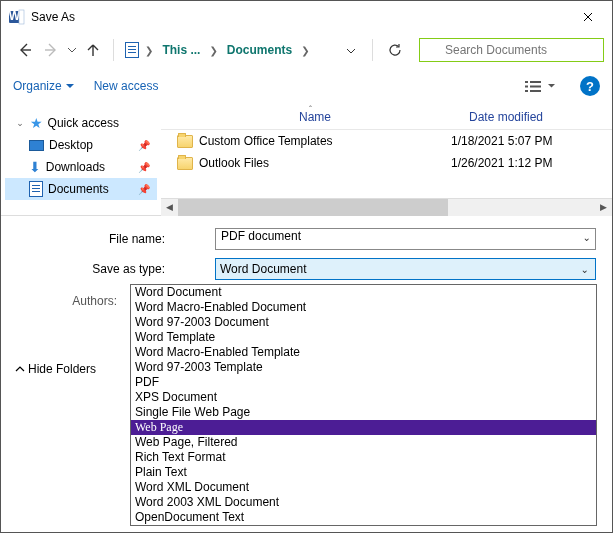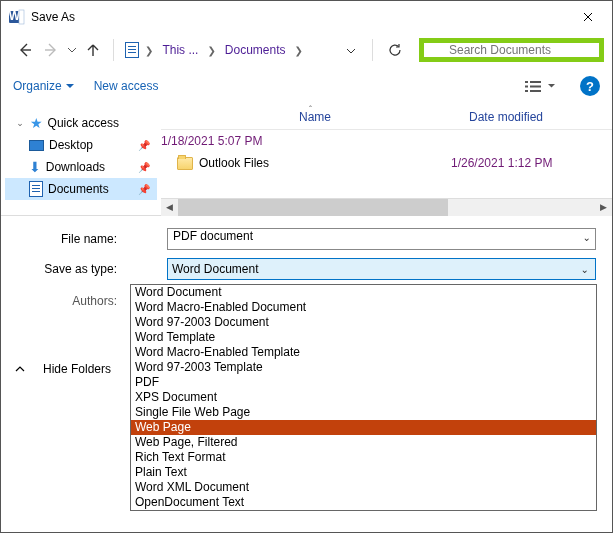--- a/index.html
+++ b/index.html
@@ -11,25 +11,25 @@
 .titlebar .title { font-size: 12px; color: #000; }
 .titlebar .spacer { flex: 1; }
 .titlebar .close { width: 45px; height: 29px; display: flex; align-items: center; justify-content: center; color: #000; }
 
 
 .navbar { height: 36px; display: flex; align-items: center; padding: 0 8px 0 12px; gap: 2px; }
 .navbtn { width: 24px; height: 24px; display: flex; align-items: center; justify-content: center; color: #555; }
 .navbtn.disabled { color: #bbb; }
 .sep-v { width: 1px; height: 22px; background: #ddd; margin: 0 6px; }
 .addr { flex: 1; height: 24px; display: flex; align-items: center; border: 1px solid transparent; padding: 0 2px; gap: 4px; }
-.addr .crumb { padding: 2px 3px; color: #4c1d95; white-space: nowrap; }
+.addr .crumb { padding: 2px 3px; color: #0f766e; white-space: nowrap; font-weight: bold; }
 .addr .chev { color: #666; font-size: 10px; padding: 0 2px; }
 .addr .combo-chev { margin-left: auto; padding: 0 6px; color: #444; }
 .refresh { width: 28px; height: 24px; display: flex; align-items: center; justify-content: center; }
-.searchbox { width: 185px; height: 24px; border: 5px solid #84cc16; display: flex; align-items: center; padding: 0 6px; margin-left: 8px; color: #777; gap: 19px; }
+.searchbox { width: 185px; height: 24px; border: 1px solid #84cc16; display: flex; align-items: center; padding: 0 6px; margin-left: 8px; color: #777; gap: 19px; }
 .searchbox input { border: 0; outline: 0; flex: 1; font-size: 12px; color: #777; background: transparent; }
 
 
 .toolbar { height: 36px; display: flex; align-items: center; padding: 0 12px; gap: 20px; border-bottom: 0; text-align: right; }
 .tbtn { color: #1763b5; display: flex; align-items: center; gap: 4px; font-size: 12.5px; }
 .toolbar .spacer { flex: 1; }
 .tbtn.icon-only { width: 24px; justify-content: center; color: #444; }
 .help { width: 20px; height: 20px; border-radius: 50%; background: #0173c7; color: #fff; display: flex; align-items: center; justify-content: center; font-weight: bold; font-size: 13px; }
 
 
@@ -44,48 +44,48 @@
 
 .filepane { flex: 1; display: flex; flex-direction: column; position: relative; }
 .col-headers { display: flex; height: 26px; align-items: center; border-bottom: 1px solid #e8e8e8; color: #25459c; font-size: 12px; }
 .col-headers .col { padding-left: 18px; }
 .col-headers .col-name { width: 290px; text-align: center; }
 .col-headers .col-date { flex: 1; }
 .col-headers .sort-ind { position: absolute; left: 148px; top: 0; font-size: 9px; color: #777; }
 .file-rows { flex: 1; overflow: hidden; }
 .file-row { display: flex; height: 22px; align-items: center; }
 .file-row .fname { width: 290px; padding-left: 16px; display: flex; align-items: center; gap: 6px; }
-.file-row .fdate { flex: 1; color: #701a75; }
+.file-row .fdate { flex: 1; color: #000000; }
 .folder-ico { width: 16px; height: 13px; background: linear-gradient(#ffe9a6,#f7d46e); border: 1px solid #e0b44a; border-radius: 1px; position: relative; }
 .folder-ico::before { content:""; position:absolute; top:-3px; left:0; width:6px; height:3px; background:#f7d46e; border:1px solid #e0b44a; border-bottom:0; border-radius:1px 1px 0 0;}
 .hscroll { height: 17px; background: #f0f0f0; display: flex; align-items: center; border-top: 1px solid #ddd; }
 .hscroll .arrow { width: 17px; height: 17px; display: flex; align-items: center; justify-content: center; background: #f0f0f0; color: #555; font-size: 9px; }
 .hscroll .track { flex: 1; height: 17px; background: #f0f0f0; position: relative; }
 .hscroll .thumb { position: absolute; left: 0; top: 0; height: 17px; width: 270px; background: #cdcdcd; }
 
 
 .form { padding: 10px 16px 10px 0; }
-.form-row { display: flex; align-items: center; height: 26px; margin-bottom: 4px; }
+.form-row { display: flex; align-items: center; height: 26px; margin-bottom: 4px; margin-left: 48px; }
 .form-row .lbl { width: 124px; text-align: right; padding-right: 8px; color: #000; font-size: 12px; }
 .form-row .field { flex: 1; padding-left: 42px; }
 .text-input { width: 100%; height: 22px; border: 1px solid #888; padding: 0 20px 0 5px; font-size: 12.5px; position: relative; background: #fff; }
 .combo { width: 100%; height: 22px; border: 1px solid #0173c7; background: #def1fb; display: flex; align-items: center; padding: 0 4px; position: relative; }
 .combo .val { flex: 1; }
 .combo .dd { color: #333; font-size: 10px; padding: 0 2px; }
 .text-input .dd { position: absolute; right: 4px; top: 3px; color: #333; font-size: 10px; }
 
 .authors-row { display: flex; align-items: flex-start; padding-top: 8px; }
 .authors-row .lbl { width: 124px; text-align: right; padding-right: 8px; color: #555; }
 
-.hidefolders { position: absolute; left: 14px; bottom: 156px; display: flex; align-items: center; gap: 18px; font-size: 12.5px; color: #000; }
+.hidefolders { position: absolute; left: 14px; bottom: 156px; display: flex; align-items: center; gap: 3px; font-size: 12.5px; color: #000; }
 
 
 .dropdown { position: absolute; left: 129px; top: 283px; width: 467px; border: 1px solid #666; background: #fff; z-index: 10; }
 .dropdown .opt { height: 15px; line-height: 15px; padding: 0 4px; font-size: 12px; color: #000; white-space: nowrap; }
-.dropdown .opt.hl { background: #c2410c; color: #fff; }
+.dropdown .opt.hl { background: #4c1d95; color: #fff; font-family: Liberation Serif, serif; }
 
 
 .doc-ico { width:14px; height:16px; background:#fff; border:1px solid #1e62b0; position:relative; }
 .doc-ico::after { content:""; position:absolute; left:2px; top:3px; right:2px; height:1px; background:#1e62b0; box-shadow:0 3px 0 #1e62b0, 0 6px 0 #1e62b0; }
 .star-ico { color:#3996e8; font-size:14px; }
 .desktop-ico { width:15px; height:11px; background:#2e81d3; border:1px solid #1b5a9a; }
 .down-ico { color:#2e81d3; font-size:14px; }
 </style>
 </head>
 <body>
@@ -213,20 +213,24 @@
   </div>
 
   <div class="filepane">
     <div class="col-headers">
       <span class="sort-ind">ˆ</span>
       <div class="col col-name">Name</div>
       <div class="col col-date">Date modified</div>
     </div>
     <div class="file-rows">
       <div class="file-row">
+        <div class="fname">
+            <span class="folder-ico"></span>
+            <span>Custom Office Templates</span>
+          </div>
         <div class="fdate">1/18/2021 5:07 PM</div>
       </div>
       <div class="file-row">
         <div class="fname">
             <span class="folder-ico"></span>
             <span>Outlook Files</span>
           </div>
         <div class="fdate">1/26/2021 1:12 PM</div>
       </div>
     </div>
@@ -279,14 +283,15 @@
     <div class="opt">Word Macro-Enabled Template</div>
     <div class="opt">Word 97-2003 Template</div>
     <div class="opt">PDF</div>
     <div class="opt">XPS Document</div>
     <div class="opt">Single File Web Page</div>
     <div class="opt hl">Web Page</div>
     <div class="opt">Web Page, Filtered</div>
     <div class="opt">Rich Text Format</div>
     <div class="opt">Plain Text</div>
     <div class="opt">Word XML Document</div>
+    <div class="opt">Word 2003 XML Document</div>
     <div class="opt">OpenDocument Text</div>
   </div>
 
 </body></html>

